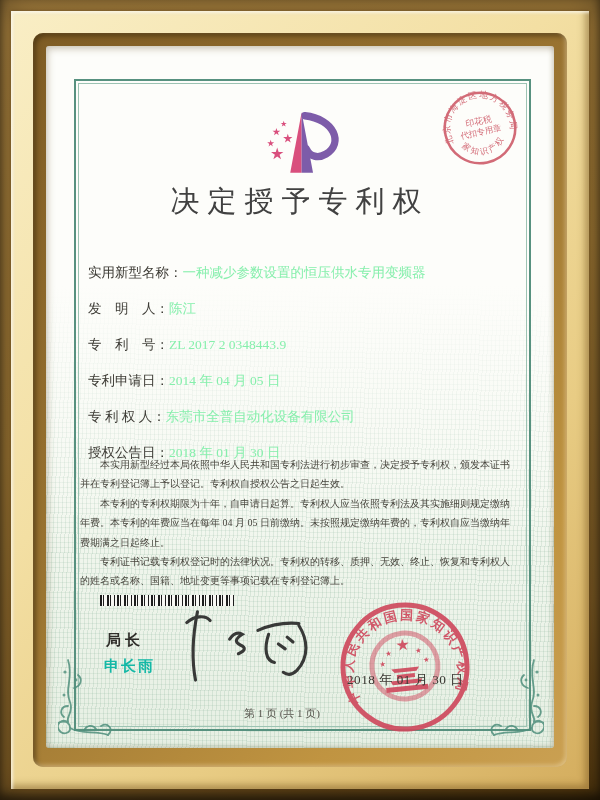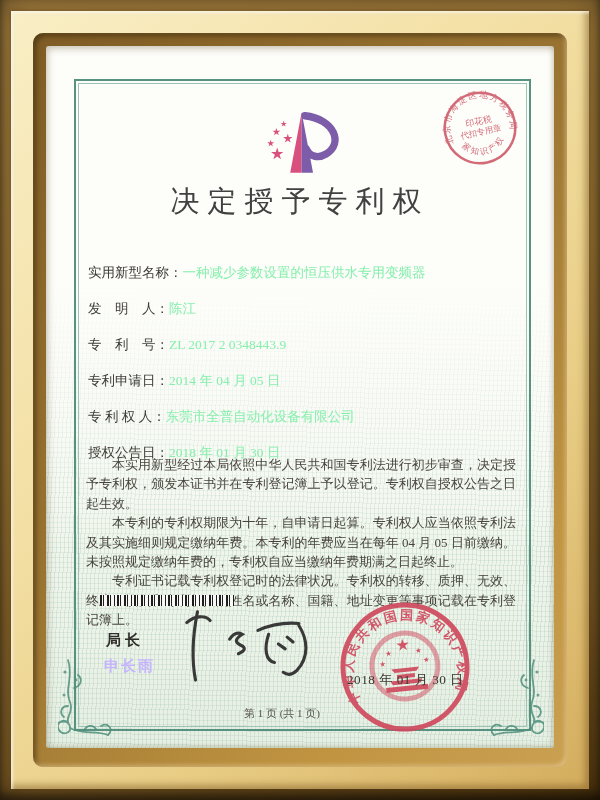--- a/index.html
+++ b/index.html
@@ -37,31 +37,31 @@
   .cert-number{left:89px;top:109px;font-size:13px;letter-spacing:2px;color:#4c4b46;}
   .logo{position:absolute;left:243px;top:104px;width:114px;height:74px;}
   .title{left:0;right:0;top:182px;text-align:center;font-size:29px;font-weight:500;
          letter-spacing:8px;color:#414141;margin:0;}
 
   .fields{left:88px;top:255px;width:432px;font-size:13.5px;}
   .field-row{line-height:36px;white-space:nowrap;}
   .flabel{color:#3e3c36;}
   .fvalue{color:#86efac;text-align:center;}
 
-  .bodytext{left:86px;top:455px;width:430px;font-size:13px;line-height:19.4px;
+  .bodytext{left:80px;top:455px;width:430px;font-size:10px;line-height:19.4px;
             text-align:justify;color:#47453d;}
   .bodytext p{margin:0;text-indent:2em;}
 
   .barcode{position:absolute;left:100px;top:595px;width:134px;height:11px;
     background:repeating-linear-gradient(90deg,#1d1d1d 0 2px,#f8f8f4 2px 3px,#1d1d1d 3px 4px,
       #f8f8f4 4px 7px,#1d1d1d 7px 9px,#f8f8f4 9px 10px,#1d1d1d 10px 11px,#f8f8f4 11px 14px,
       #1d1d1d 14px 15px,#f8f8f4 15px 17px);}
 
   .officer-title{left:106px;top:631px;font-size:15px;font-weight:600;letter-spacing:4px;color:#2f2e2a;}
-  .officer-name{left:104px;top:657px;font-size:15px;font-weight:600;letter-spacing:2px;color:#c4b5fd;}
+  .officer-name{left:104px;top:657px;font-size:15px;font-weight:600;letter-spacing:2px;color:#14b8a6;}
   .signature{position:absolute;left:176px;top:600px;width:156px;height:88px;}
 
   .main-seal{position:absolute;left:330px;top:592px;width:150px;height:150px;
              transform:rotate(-6deg);opacity:.92;}
   .issue-date{left:347px;top:671px;font-size:13.2px;color:#3b3833;z-index:6;letter-spacing:.5px;}
   .page-footer{left:74px;top:706px;width:416px;text-align:center;font-size:11px;color:#57554e;}
 
   .tax-seal{position:absolute;left:436px;top:84px;width:88px;height:88px;
             transform:rotate(-12deg);opacity:.88;}
 

